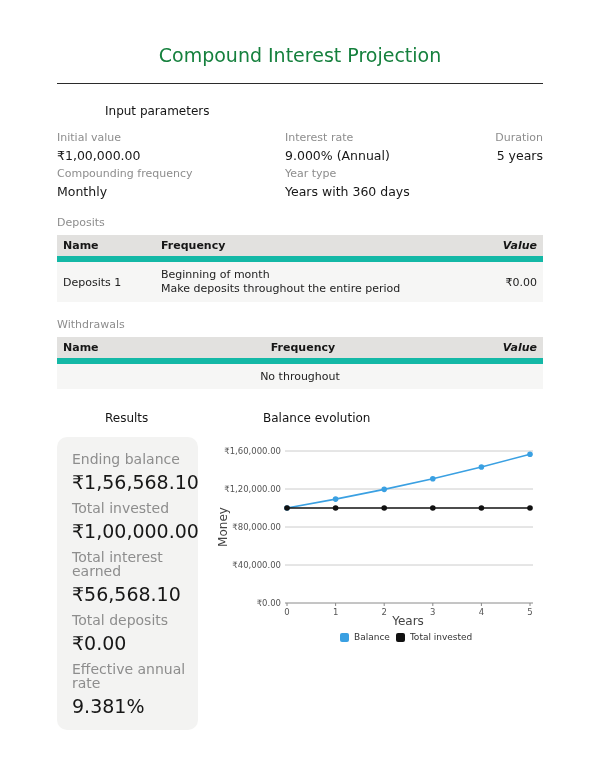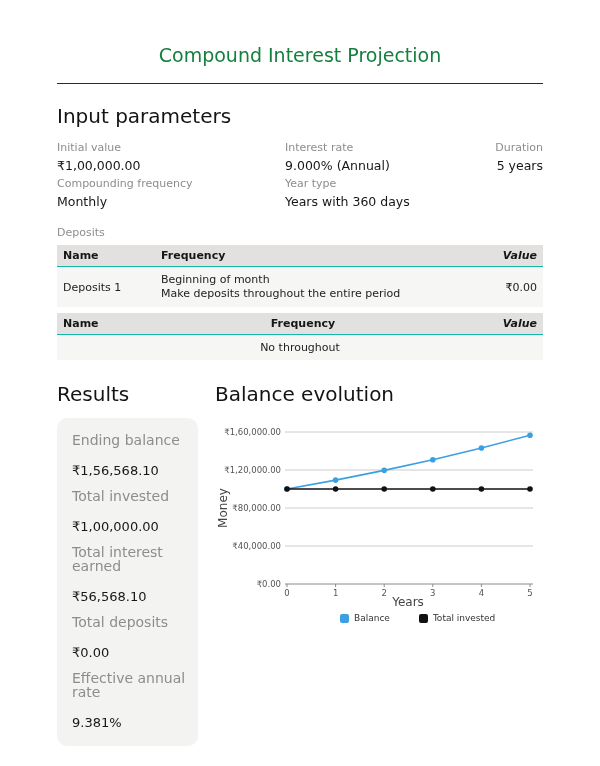--- a/index.html
+++ b/index.html
@@ -7,41 +7,41 @@
   body {
     font-family:"DejaVu Sans","Liberation Sans",sans-serif;
     color:#1a1a1a;
     overflow:hidden;
   }
   .content { padding:44px 57px 0 57px; }
 
   .page-title { font-size:19px; font-weight:400; text-align:center; color:#15803d; }
   .title-rule { border:none; border-top:1.5px solid #2b2b2b; margin-top:17px; }
 
-  .section-heading { font-size:20px; font-weight:400; color:#141414; margin-top:20px; }
+  .section-heading { font-size:12px; font-weight:400; color:#141414; margin-top:20px;margin-left:48px; }
 
   .param-grid {
     display:grid;
     grid-template-columns:228px 1fr 110px;
     row-gap:3px;
     margin-top:13px;
   }
   .param-label { font-size:11px; color:#8d8d8d; line-height:14px; }
   .param-value { font-size:12.5px; color:#171717; line-height:16px; margin-top:3px; }
   .param.right { text-align:right; }
 
   .sub-label { margin-top:16px; font-size:11px; color:#8d8d8d; }
 
   table { width:100%; border-collapse:collapse; margin-top:6px; font-size:11px; table-layout:fixed; }
   thead th {
     background:#e2e1df;
     font-weight:bold;
     color:#161616;
     padding:4px 6px;
-    border-bottom:1px solid #14b8a6;
+    border-bottom:6px solid #14b8a6;
     text-align:left;
   }
   thead th.center { text-align:center; }
   thead th.right { text-align:right;font-style:italic; }
   tbody { background:#f6f6f5; }
   tbody td { padding:6px 6px; color:#222; vertical-align:middle; }
   tbody td.right { text-align:right; }
   tbody td.center { text-align:center; }
   .freq-line { line-height:14px; }
   col.c-name { width:98px; }
@@ -53,27 +53,27 @@
 
   .results-card {
     width:141px;
     background:#f3f3f2;
     border-radius:10px;
     margin-top:12px;
     padding:15px 8px 5px 15px;
   }
   .r-item { margin-bottom:10px; }
   .r-label { font-size:14px; color:#8d8d8d; line-height:14px; }
-  .r-value { font-size:13px; color:#171717; line-height:17px; margin-top:15px; }
+  .r-value { font-size:19px; color:#171717; line-height:17px; margin-top:8px; }
 
   .chart-wrap { margin-top:10px; }
   svg { font-family:inherit; display:block; }
 
   .chart-legend {
-    display:flex; align-items:flex-end; gap:29px;
+    display:flex; align-items:flex-end; gap:6px;
     margin-left:125px; margin-top:1px;
     font-size:9px; color:#333;
   }
   .lg-item { display:flex; align-items:center; gap:5px; }
   .swatch { width:9px; height:9px; border-radius:2px; display:inline-block; flex:none; }
 </style>
 </head>
 <body>
 
 <div class="content">
@@ -126,20 +126,21 @@
         <td>Deposits 1</td>
         <td>
           <div class="freq-line">Beginning of month</div>
           <div class="freq-line">Make deposits throughout the entire period</div>
         </td>
         <td class="right">₹0.00</td>
       </tr>
     </tbody>
   </table>
 
+  <div class="sub-label">Withdrawals</div>
   <table>
     <colgroup>
         <col class="c-name">
         <col>
         <col class="c-value">
       </colgroup>
     <thead>
       <tr>
         <th>Name</th>
         <th class="center">Frequency</th>

